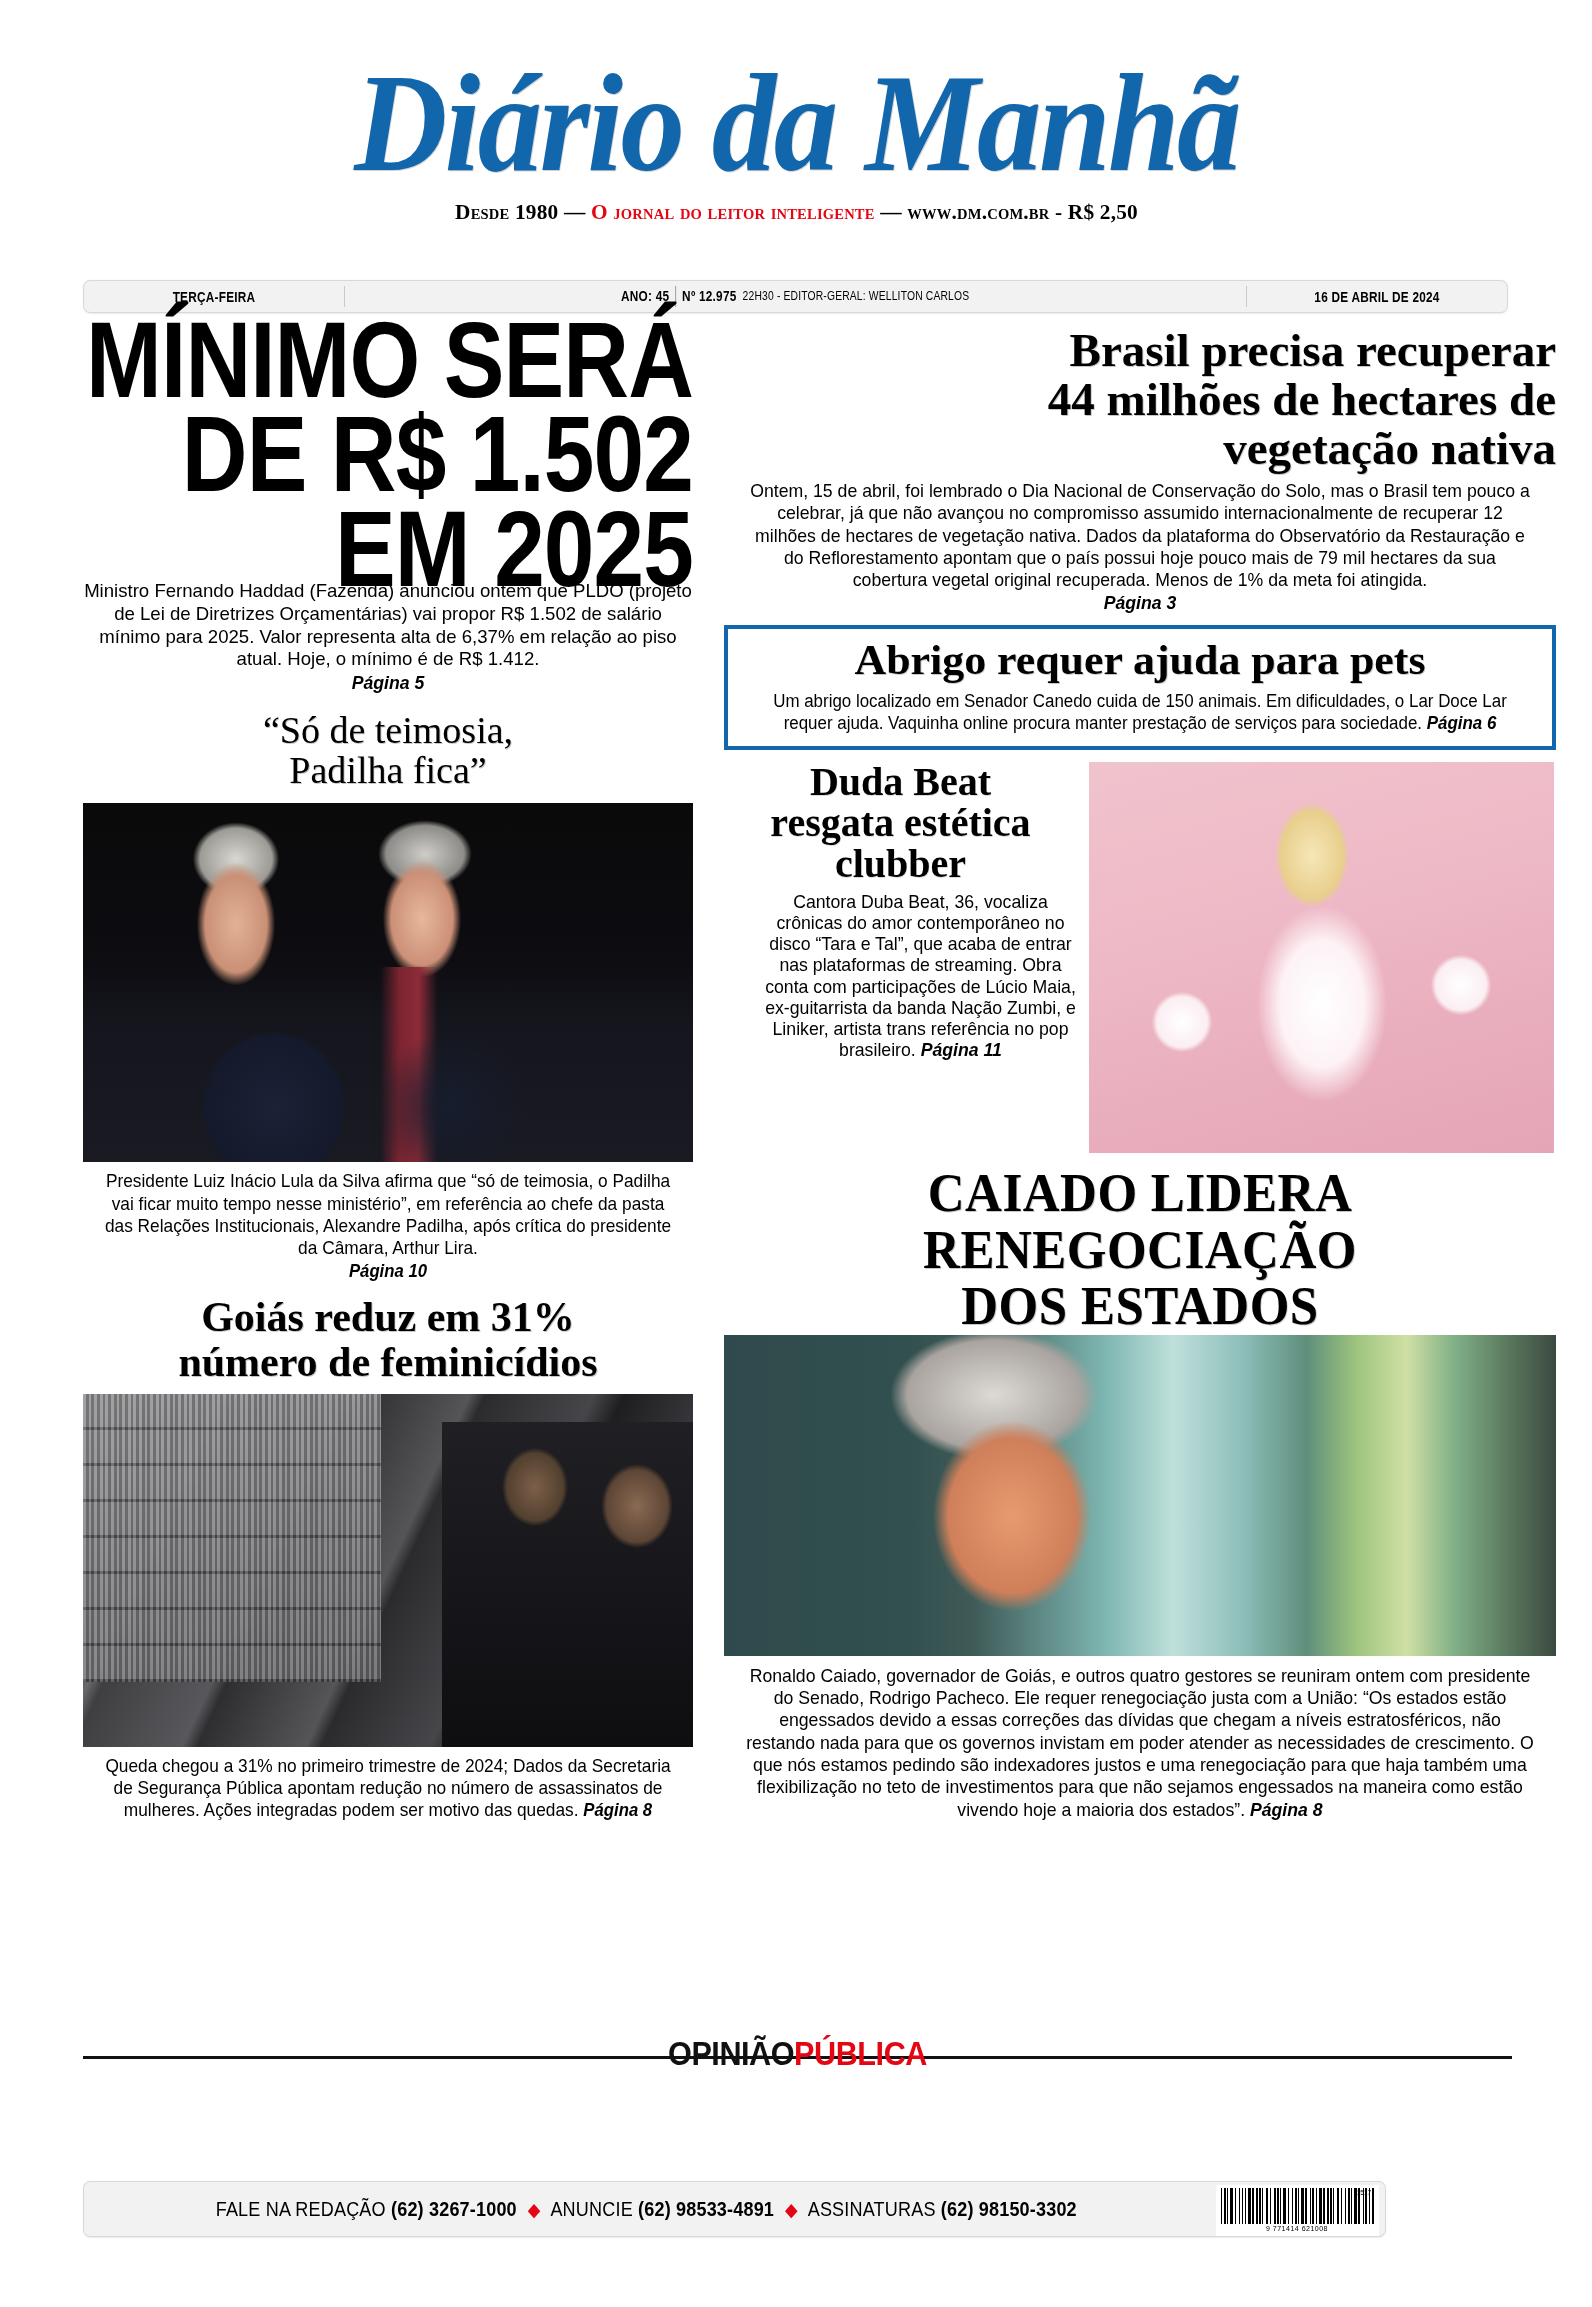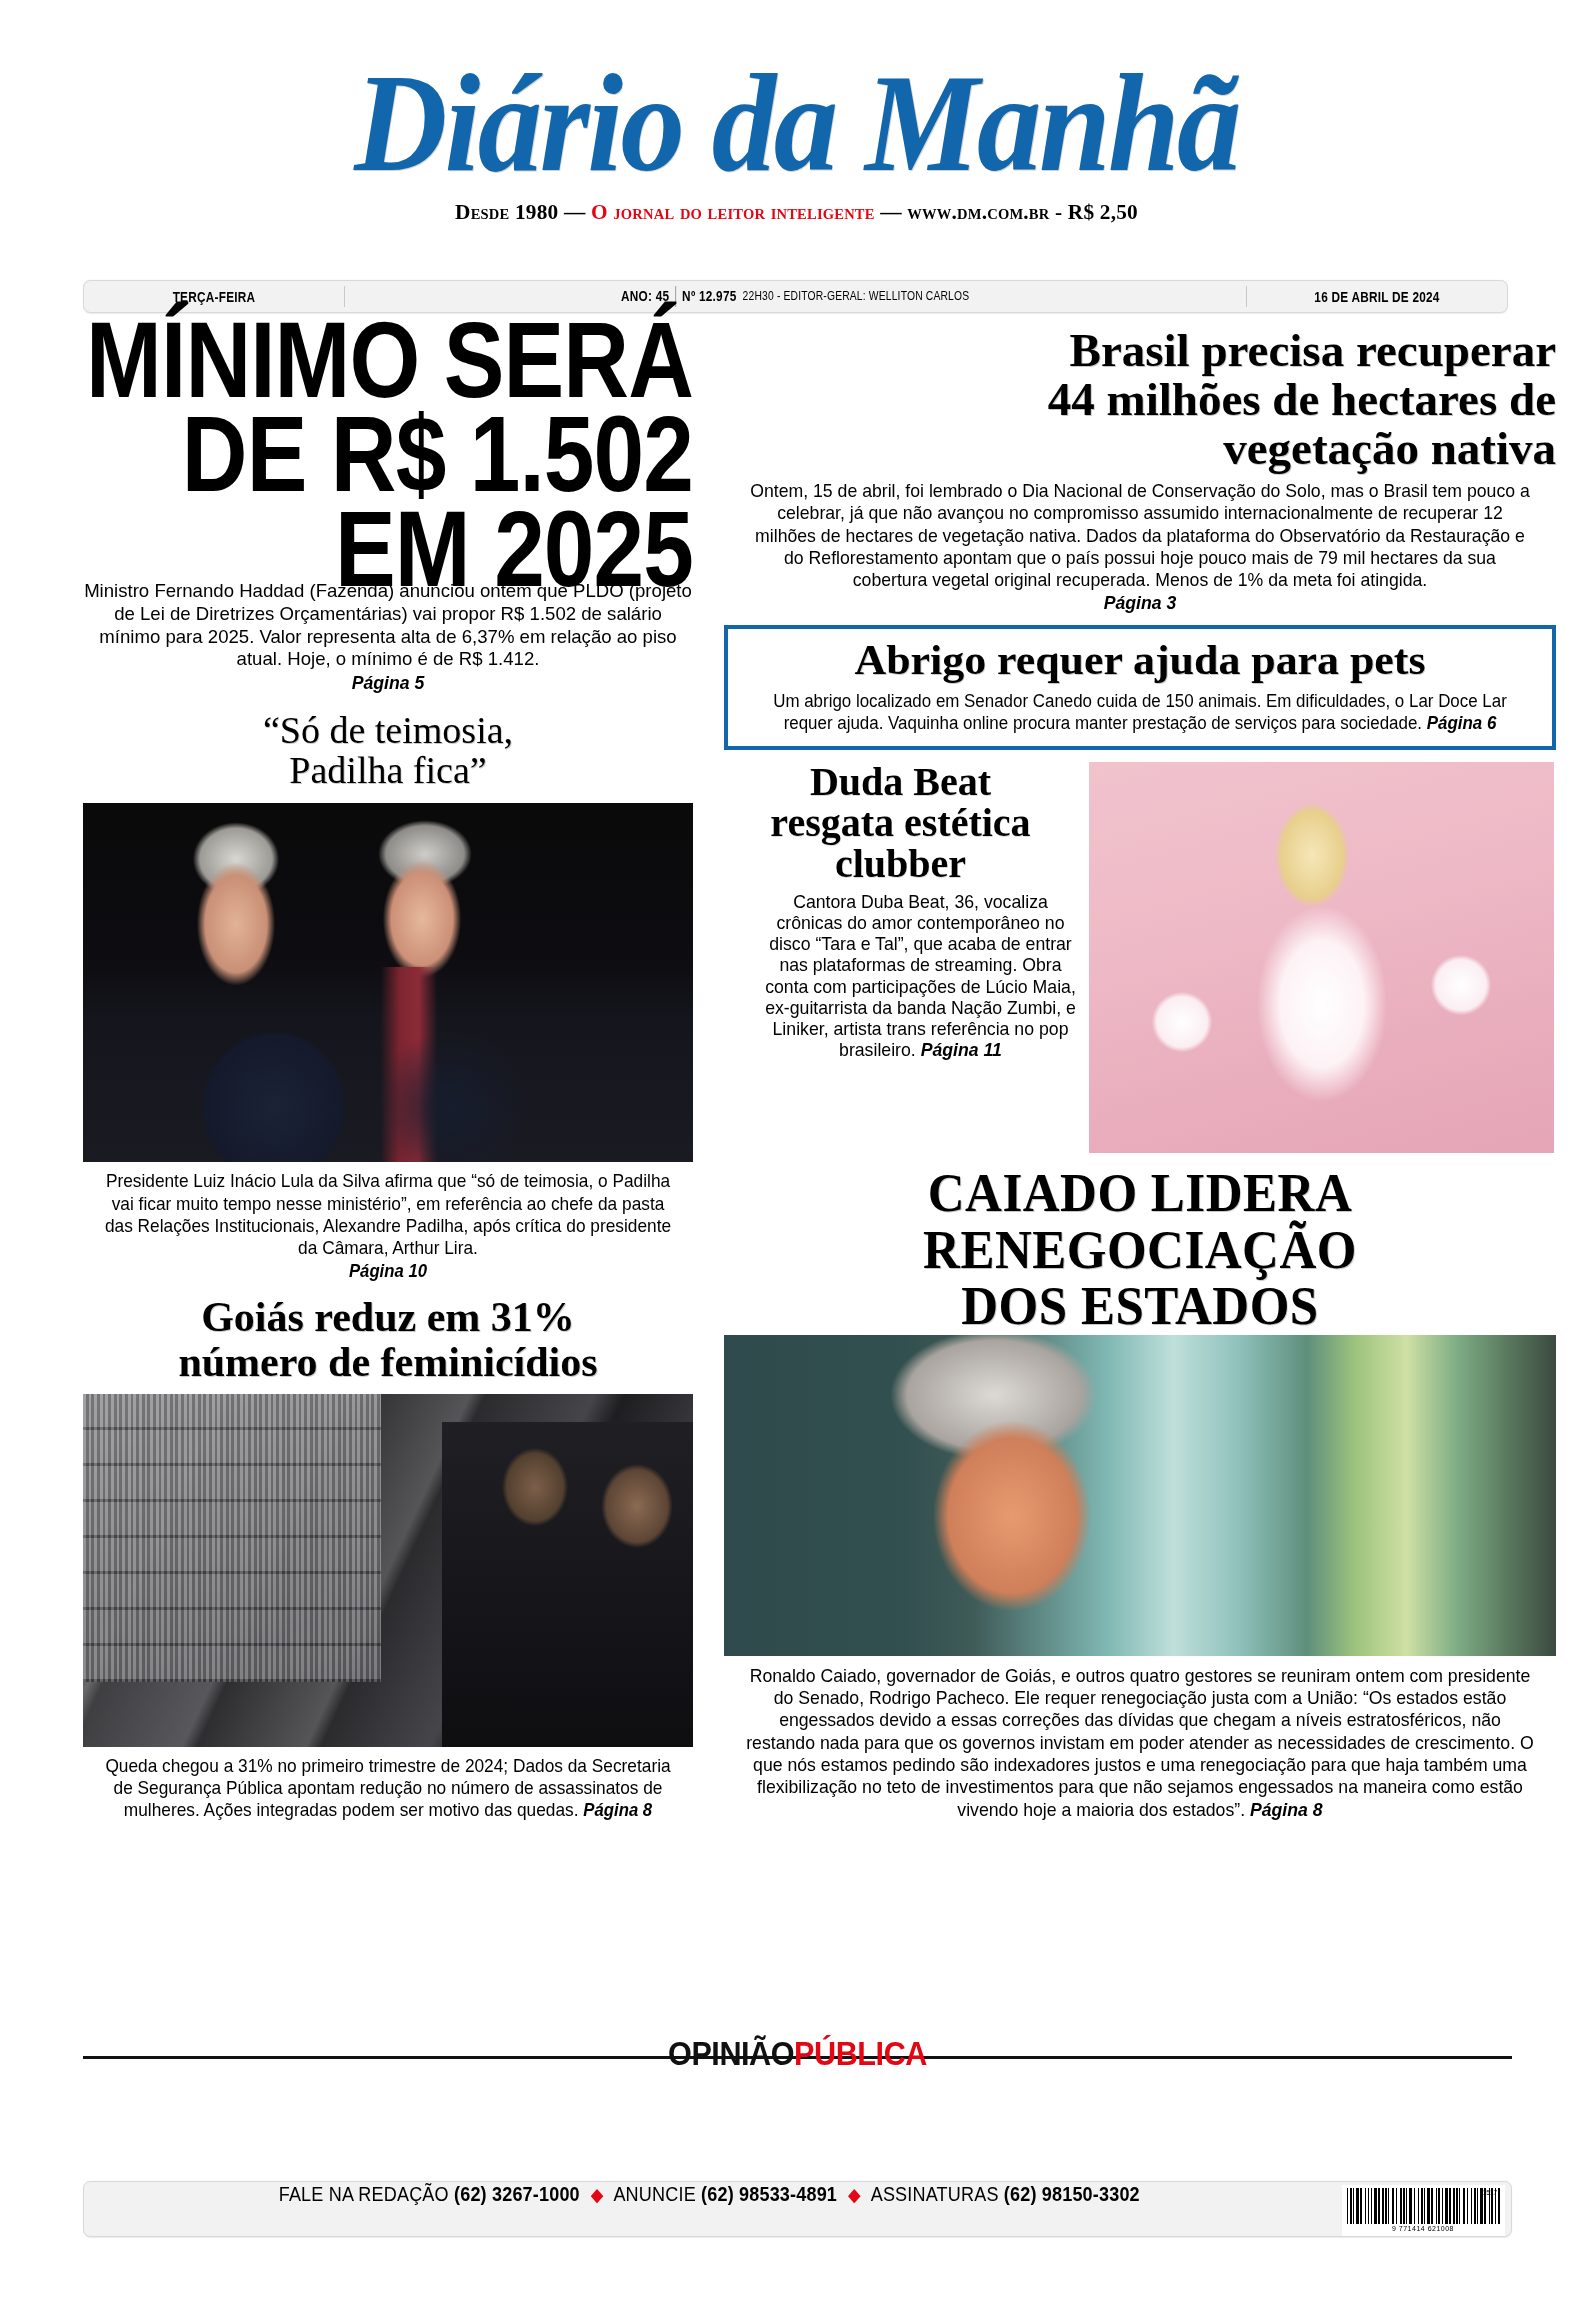--- a/index.html
+++ b/index.html
@@ -274,25 +274,25 @@
     font-family: "Liberation Sans Narrow", "Liberation Sans", sans-serif;
     font-weight: 400;
     font-size: 21.4px;
     transform: scaleX(0.92);
   }
   .op-badge b { font-weight: 700; margin-left: 4.7px; }
 
   
   .footbar {
     position: absolute; left: 83px; top: 2181px;
-    width: 1429px; height: 56px;
+    width: 1303px; height: 56px;
     background: #f2f2f2;
     border: 0.5px solid #d8d8d8;
     border-radius: 7.4px;
-    display: flex; align-items: flex-start; justify-content: center;
+    display: flex; align-items: center; justify-content: center;
     box-shadow: 0 0.9px 1.4px rgba(0,0,0,0.08);
     box-sizing: border-box;
   }
   .foot-text {
     font-family: "Liberation Sans Narrow", "Liberation Sans", sans-serif;
     font-size: 20.5px;
     letter-spacing: 0.2px;
     transform: scaleX(0.88);
     white-space: nowrap;
     margin-right: 177px;

